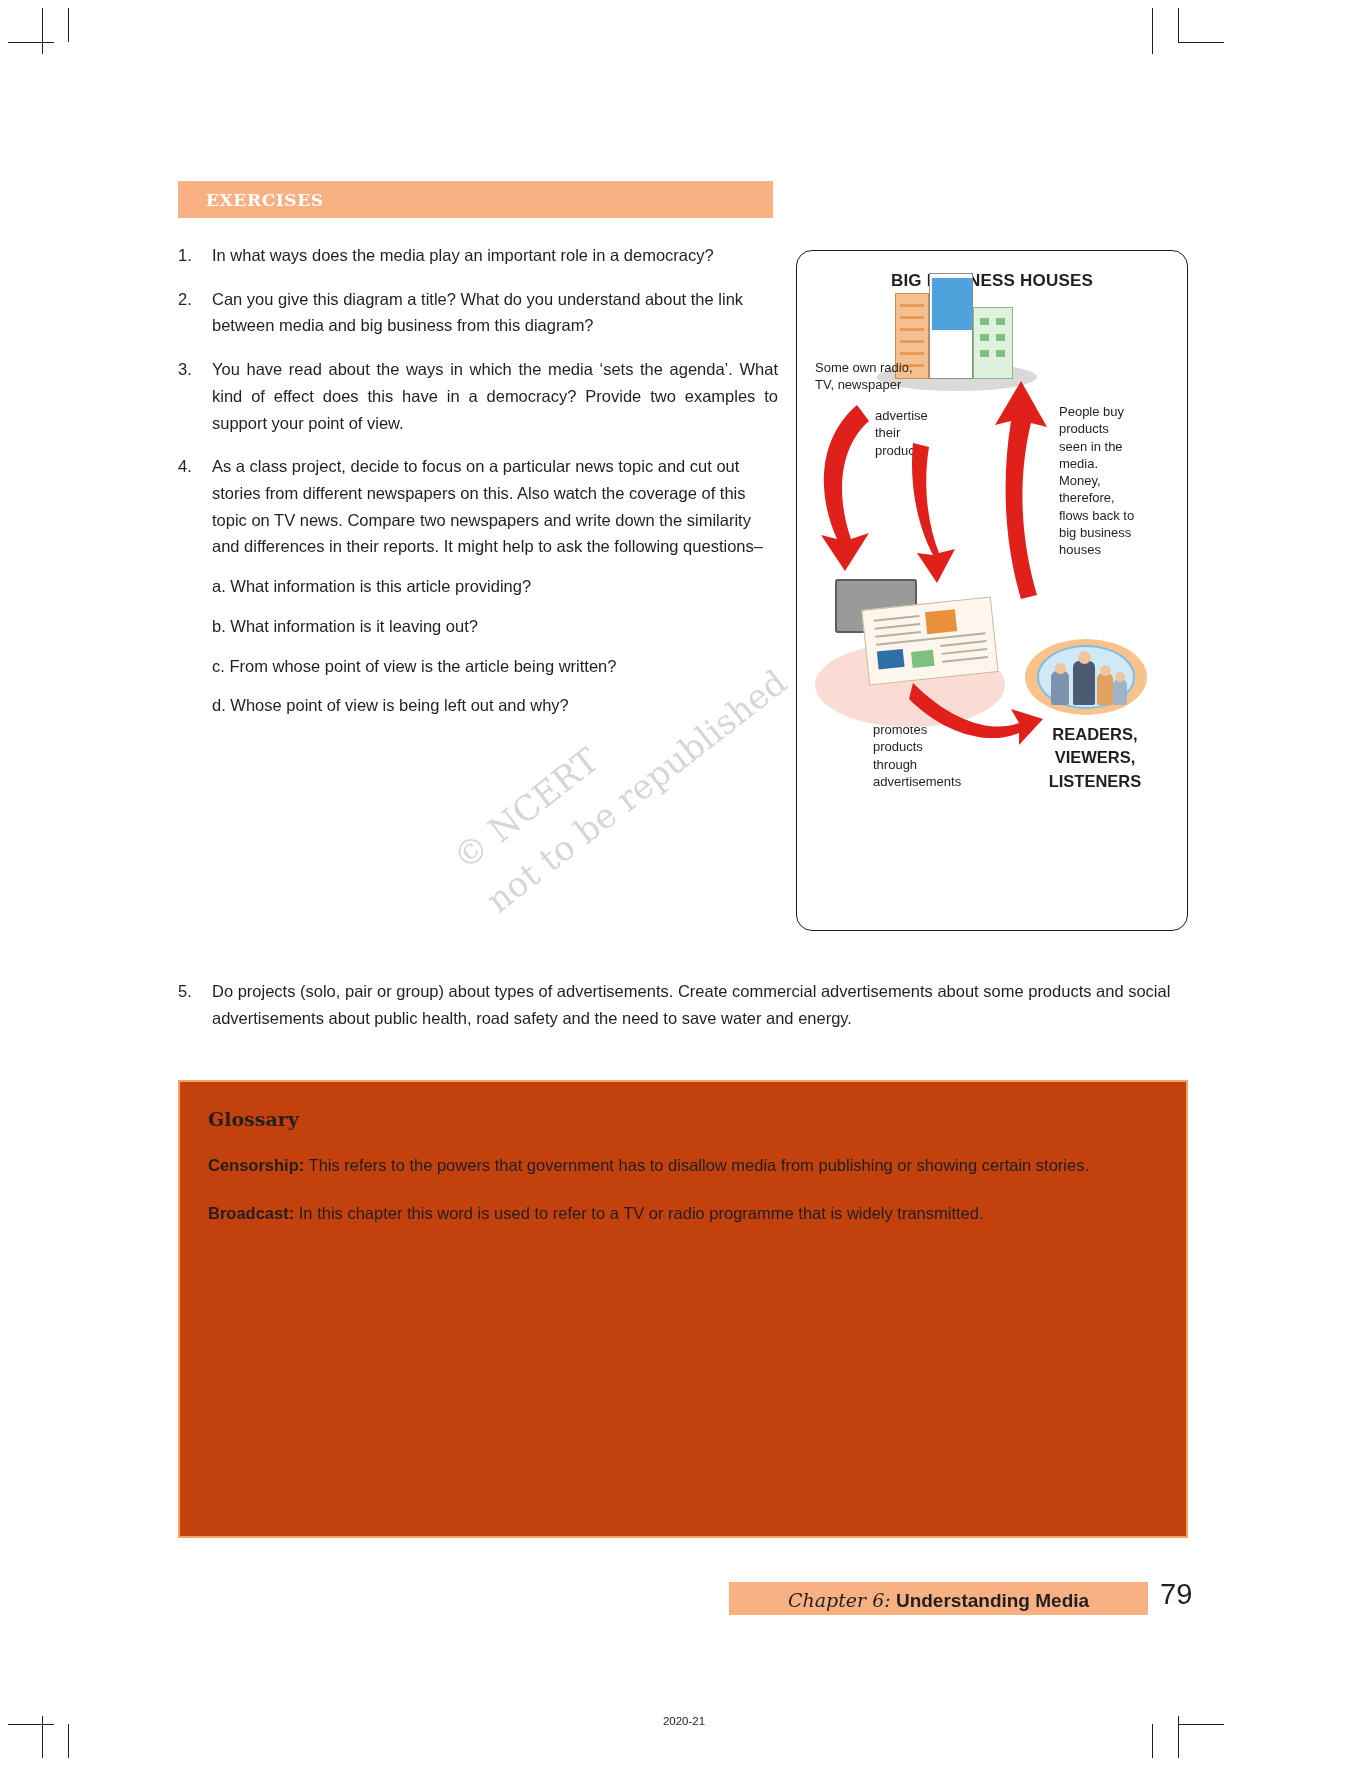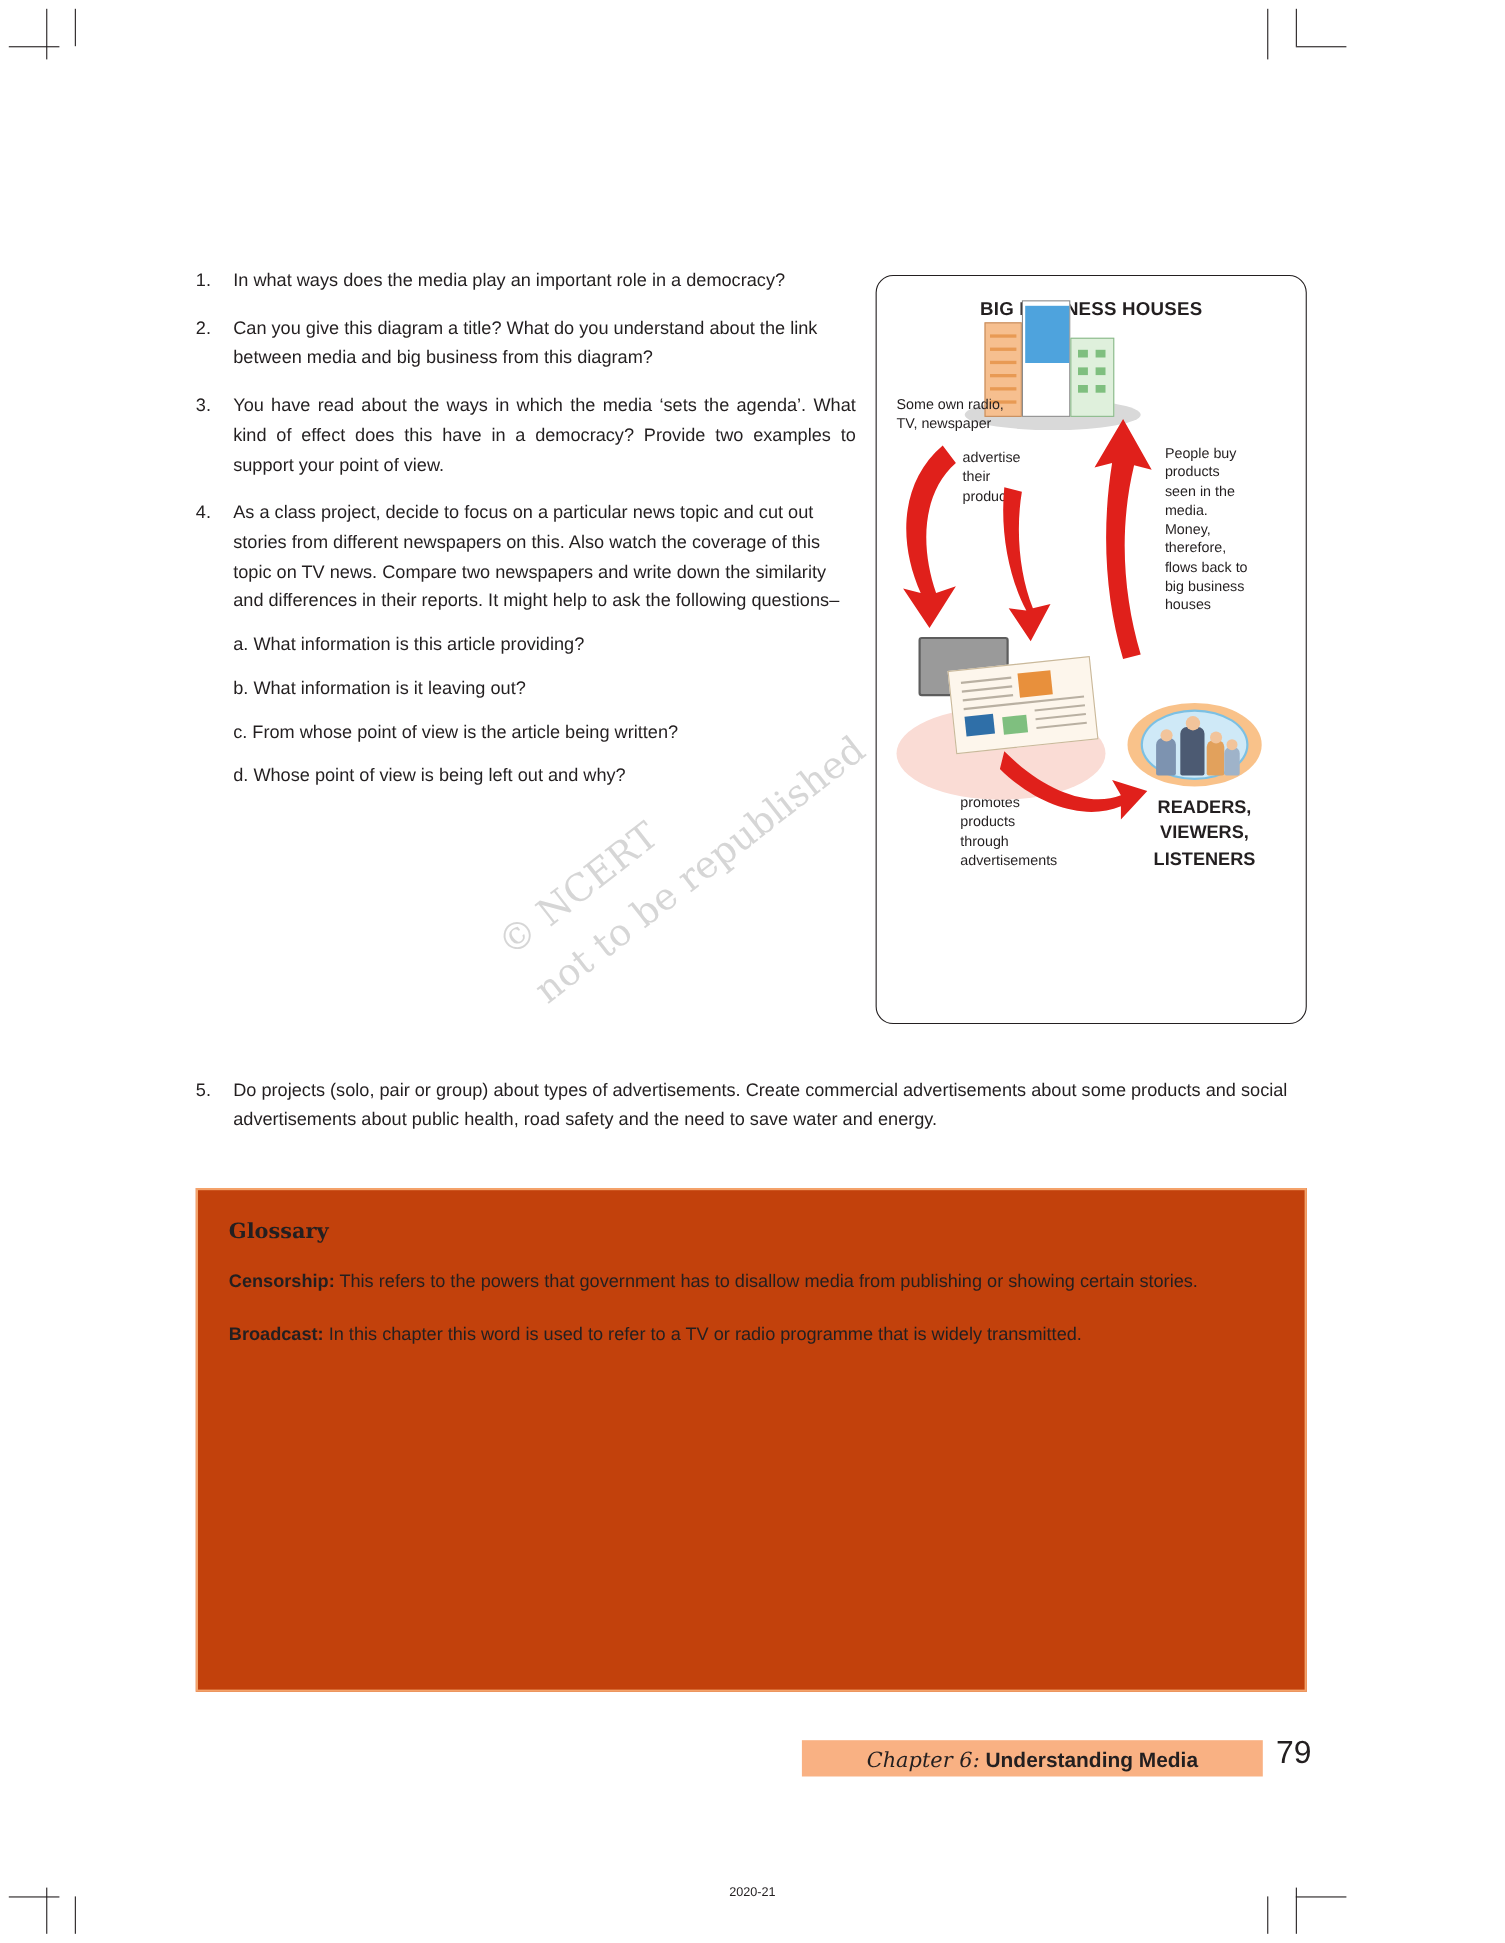--- a/index.html
+++ b/index.html
@@ -290,20 +290,23 @@
     <div class="v" style="left:42px; top:1716px; height:42px;"></div>
     <div class="h" style="left:8px; top:1724px; width:46px;"></div>
     <div class="v" style="left:68px; top:1724px; height:34px;"></div>
   </div>
   <div class="crop">
     <div class="v" style="left:1152px; top:1724px; height:34px;"></div>
     <div class="v" style="left:1178px; top:1716px; height:42px;"></div>
     <div class="h" style="left:1178px; top:1724px; width:46px;"></div>
   </div>
 
+  <div class="exercises-banner">
+    <span>EXERCISES</span>
+  </div>
 
   <div class="ex-list">
 
     <div class="ex-item">
       <div class="ex-num">1.</div>
       <div class="ex-body">In what ways does the media play an important role in a democracy?</div>
     </div>
 
     <div class="ex-item">
       <div class="ex-num">2.</div>

